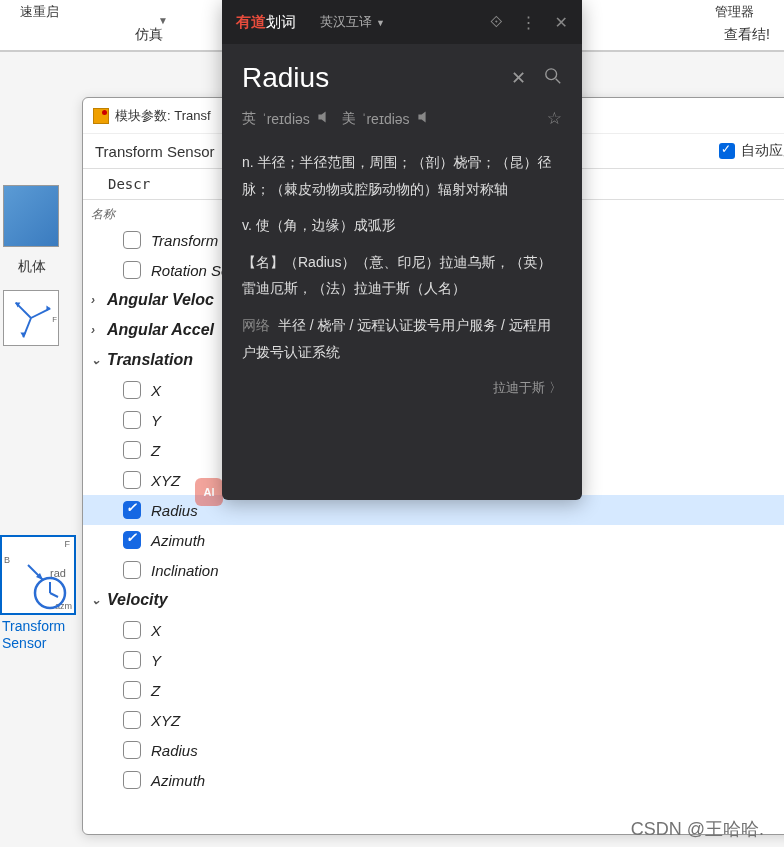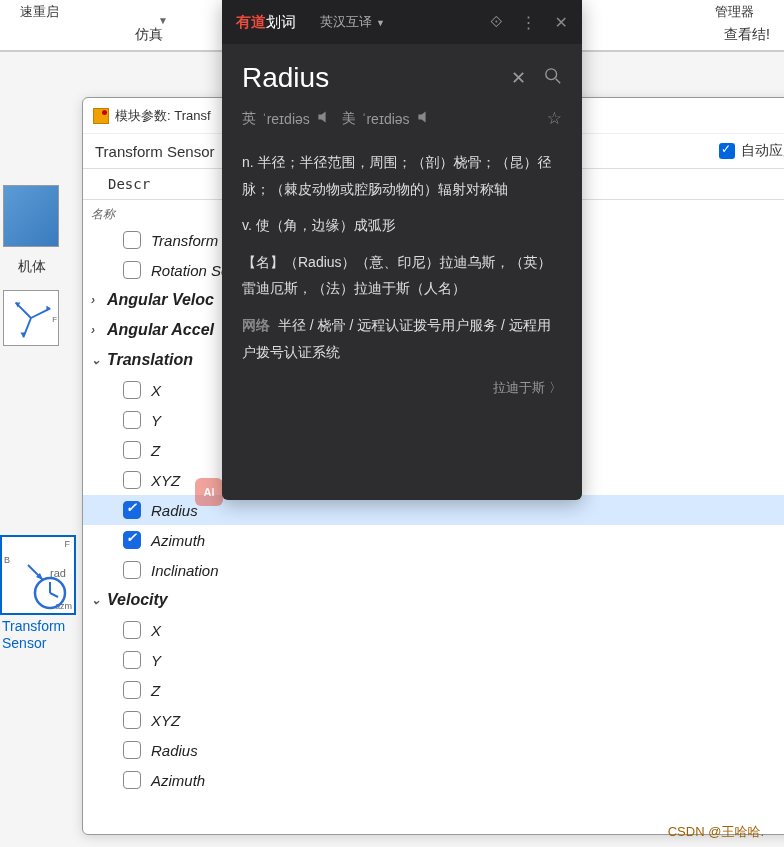--- a/index.html
+++ b/index.html
@@ -76,25 +76,25 @@
     .dict-word-icons { display: flex; gap: 18px; color: #999; font-size: 18px; }
     .dict-word-icons span { cursor: pointer; }
     
     .dict-pron { margin-top: 14px; display: flex; align-items: center; gap: 10px; font-size: 14px; color: #999; }
     .dict-pron-item { display: flex; align-items: center; gap: 6px; }
     .dict-sound { cursor: pointer; color: #888; }
     .dict-star { margin-left: auto; color: #888; cursor: pointer; font-size: 17px; }
     
     .dict-def { margin-top: 20px; font-size: 14px; line-height: 1.9; color: #ddd; }
     .dict-def p { margin-bottom: 10px; }
-    .dict-net-label { color: #888; margin-right: 4px; font-weight: bold; }
+    .dict-net-label { color: #888; margin-right: 4px; }
     .dict-more { margin-top: 14px; text-align: right; color: #999; font-size: 13px; cursor: pointer; }
     .dict-more-arrow { margin-left: 4px; }
     
-    .watermark { position: absolute; bottom: 6px; right: 20px; font-size: 13px; color: #a16207; }
+    .watermark { position: absolute; bottom: 6px; right: 20px; font-size: 18px; color: #737373; }
   </style>
 </head>
 <body>
 
 <div class="top-bg"></div>
 <div class="top-left-label">速重启</div>
 <div class="top-dropdown-icon">▼</div>
 <div class="top-left-sub">仿真</div>
 <div class="top-right-label1">管理器</div>
 <div class="top-right-label2">查看结!</div>

